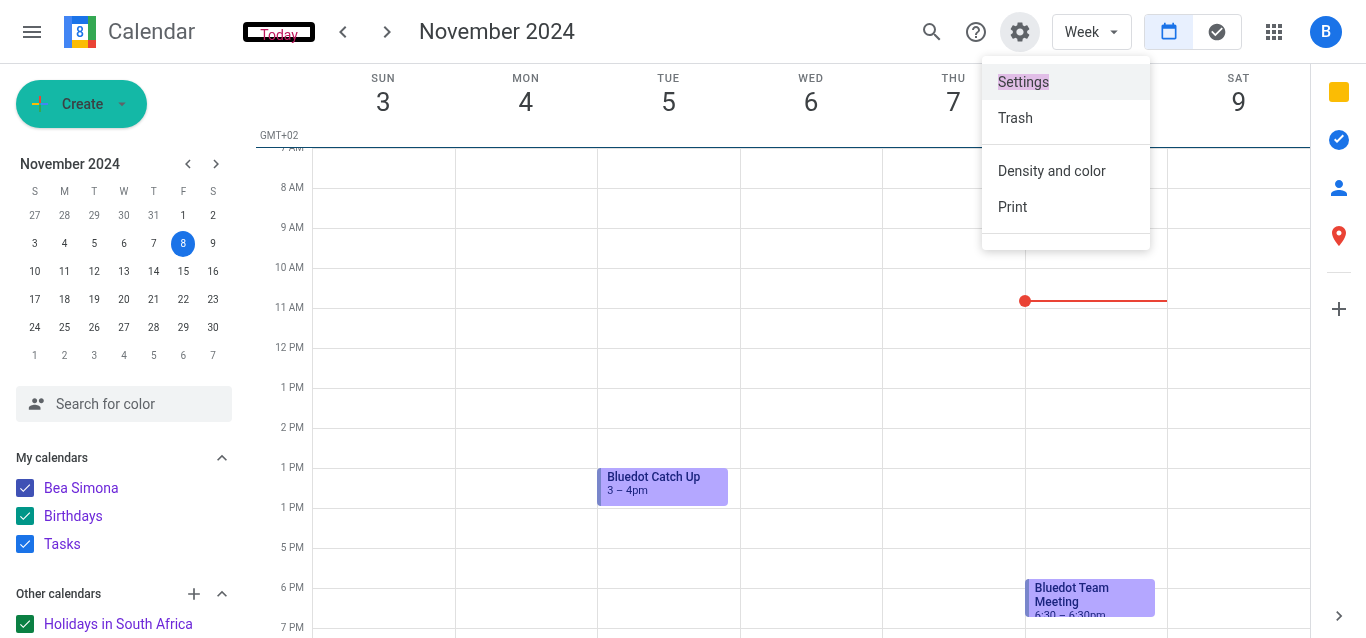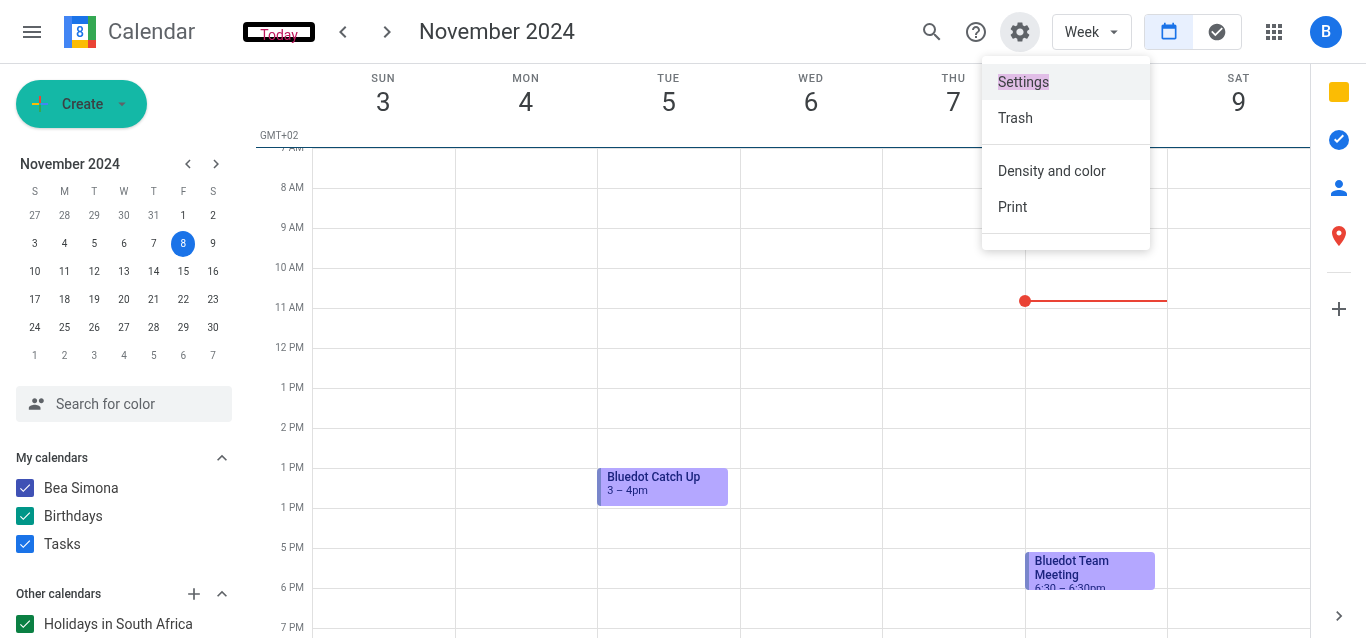--- a/index.html
+++ b/index.html
@@ -39,21 +39,21 @@
 .mini-dow { font-size: 10px; color: #70757a; text-align: center; height: 20px; line-height: 20px;}
 .mini-day { font-size: 10px; color: #3c4043; text-align: center; height: 26px; line-height: 26px; cursor: pointer; border-radius: 50%; width: 24px; margin: 1px auto;}
 .mini-day.other { color: #70757a; }
 .mini-day.today { background: #1a73e8; color: #fff; }
 
 .search-ppl { margin: 16px 4px 0; height: 36px; background: #f1f3f4; border-radius: 4px; display: flex; align-items: center; padding: 0 12px; gap: 8px; color: #5f6368; font-size: 14px;}
 
 .cal-section { margin-top: 20px; padding: 0 4px;}
 .cal-sec-hdr { display: flex; align-items: center; justify-content: space-between; font-size: 12px; font-weight: 500; color: #3c4043; cursor: pointer; height: 32px; gap: 37px;}
 .cal-sec-hdr-right { display:flex; gap:8px; color:#5f6368;}
-.cal-item { display: flex; align-items: center; gap: 10px; height: 28px; font-size: 14px; color: #404040; cursor: pointer;}
+.cal-item { display: flex; align-items: center; gap: 10px; height: 28px; font-size: 14px; color: #6d28d9; cursor: pointer;}
 .chk { width: 18px; height: 18px; border-radius: 2px; display:flex; align-items:center; justify-content:center;}
 
 
 .main { flex: 1; display: flex; overflow:hidden; position:relative;}
 .grid-wrap { flex: 1; overflow: hidden; position: relative;}
 .day-hdrs { display: flex; height: 84px; border-bottom: 1px solid #0c4a6e; padding-left: 56px;}
 .day-hdr { flex: 1; text-align: center; padding-top: 8px;}
 .dow { font-size: 11px; color: #70757a; font-weight: 500; letter-spacing: .8px;}
 .dnum { font-size: 26px; color: #3c4043; margin-top: 2px; font-weight: 400;}
 .tz-lbl { position: absolute; left: 4px; top: 66px; font-size: 10px; color: #70757a;}
@@ -406,21 +406,21 @@
             <div class="vline"></div>
             <div class="vline"></div>
             <div class="vline"></div>
             <div class="vline"></div>
           </div>
         <div id="events">
             <div class="event" style="left: 341.143px; top: 320px; width: 130.571px; height: 38px;">
               <div class="ev-title">Bluedot Catch Up</div>
               <div class="ev-time">3 – 4pm</div>
             </div>
-            <div class="event" style="left: 768.857px; top: 404px; width: 130.571px; height: 38px;">
+            <div class="event" style="left: 768.857px; top: 431px; width: 130.571px; height: 38px;">
               <div class="ev-title">Bluedot Team Meeting</div>
               <div class="ev-time">6:30 – 6:30pm</div>
             </div>
           </div>
         <div id="now-indicator">
             <div class="now-line" style="top: 152px; left: 768.857px; width: 142.571px;">
               <div class="now-dot"></div>
             </div>
           </div>
       </div>

